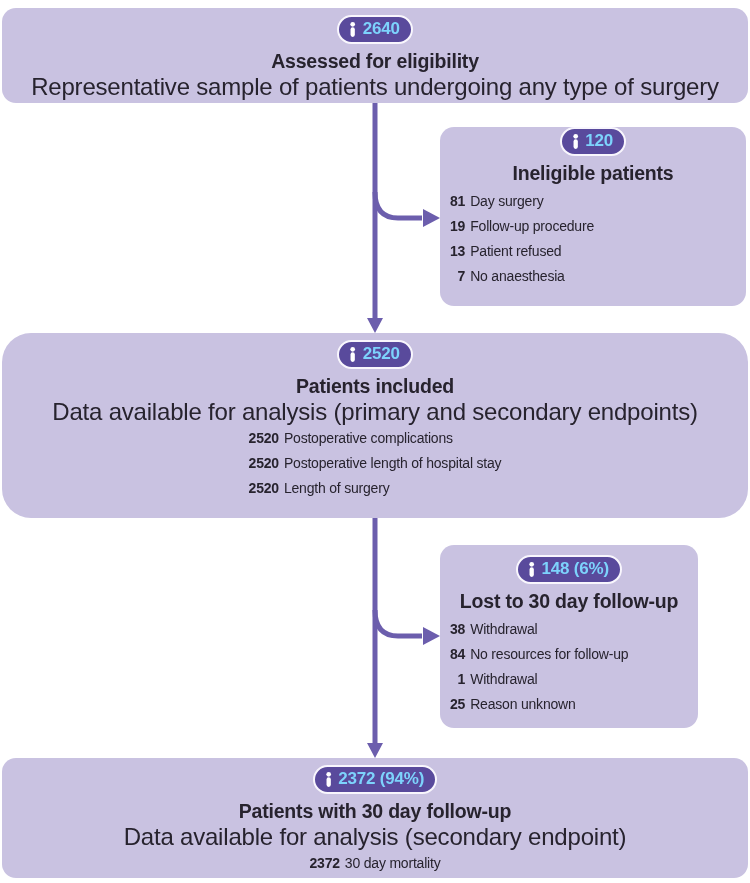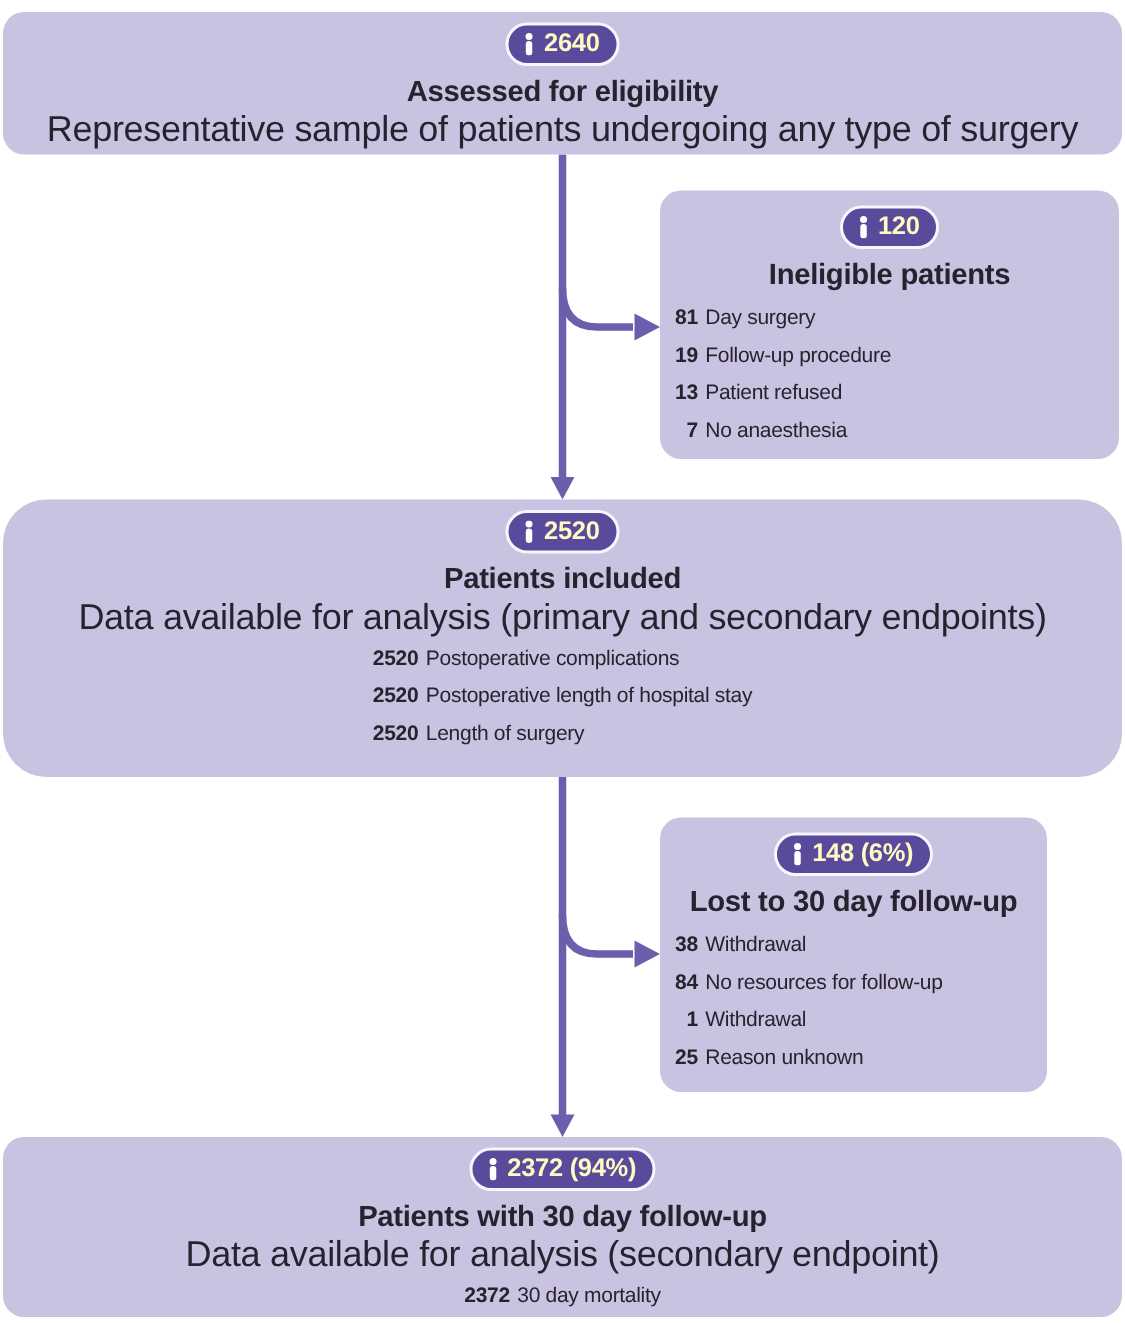--- a/index.html
+++ b/index.html
@@ -7,27 +7,27 @@
     position:relative;width:750px;height:883px;background:#ffffff;
     font-family:"Liberation Sans",sans-serif;color:#27232e;
     letter-spacing:-0.2px;overflow:hidden;
   }
   .box{
     position:absolute;background:#c9c2e1;border-radius:14px;
     display:flex;flex-direction:column;align-items:center;
     box-sizing:border-box;
   }
   .box-assessed{left:2px;top:8px;width:746px;height:95px;padding-top:7px;}
-  .box-ineligible{left:440px;top:127px;width:306px;height:179px;padding-top:10px;}
+  .box-ineligible{left:440px;top:127px;width:306px;height:179px;}
   .box-included{left:2px;top:333px;width:746px;height:185px;padding-top:7px;border-radius:29px;}
   .box-lost{left:440px;top:545px;width:258px;height:183px;padding-top:10px;}
   .box-followup{left:2px;top:758px;width:746px;height:120px;padding-top:7px;}
   .badge{
     display:inline-flex;align-items:center;gap:5px;
-    background:#594a9c;color:#fef9c3;font-weight:bold;font-size:17px;
+    background:#594a9c;color:#7dd3fc;font-weight:bold;font-size:17px;
     padding:2px 11px 3px 9px;border-radius:999px;border:2px solid #f8f6fd;
     line-height:20px;
   }
   .badge svg{display:block;height:15px;width:auto;}
   .title{font-weight:bold;font-size:19.5px;line-height:26px;margin-top:4px;}
   .subtitle{font-size:24px;line-height:25px;}
   .list{
     display:grid;grid-template-columns:max-content auto;
     column-gap:5px;font-size:14px;line-height:25px;margin-top:2px;
   }

